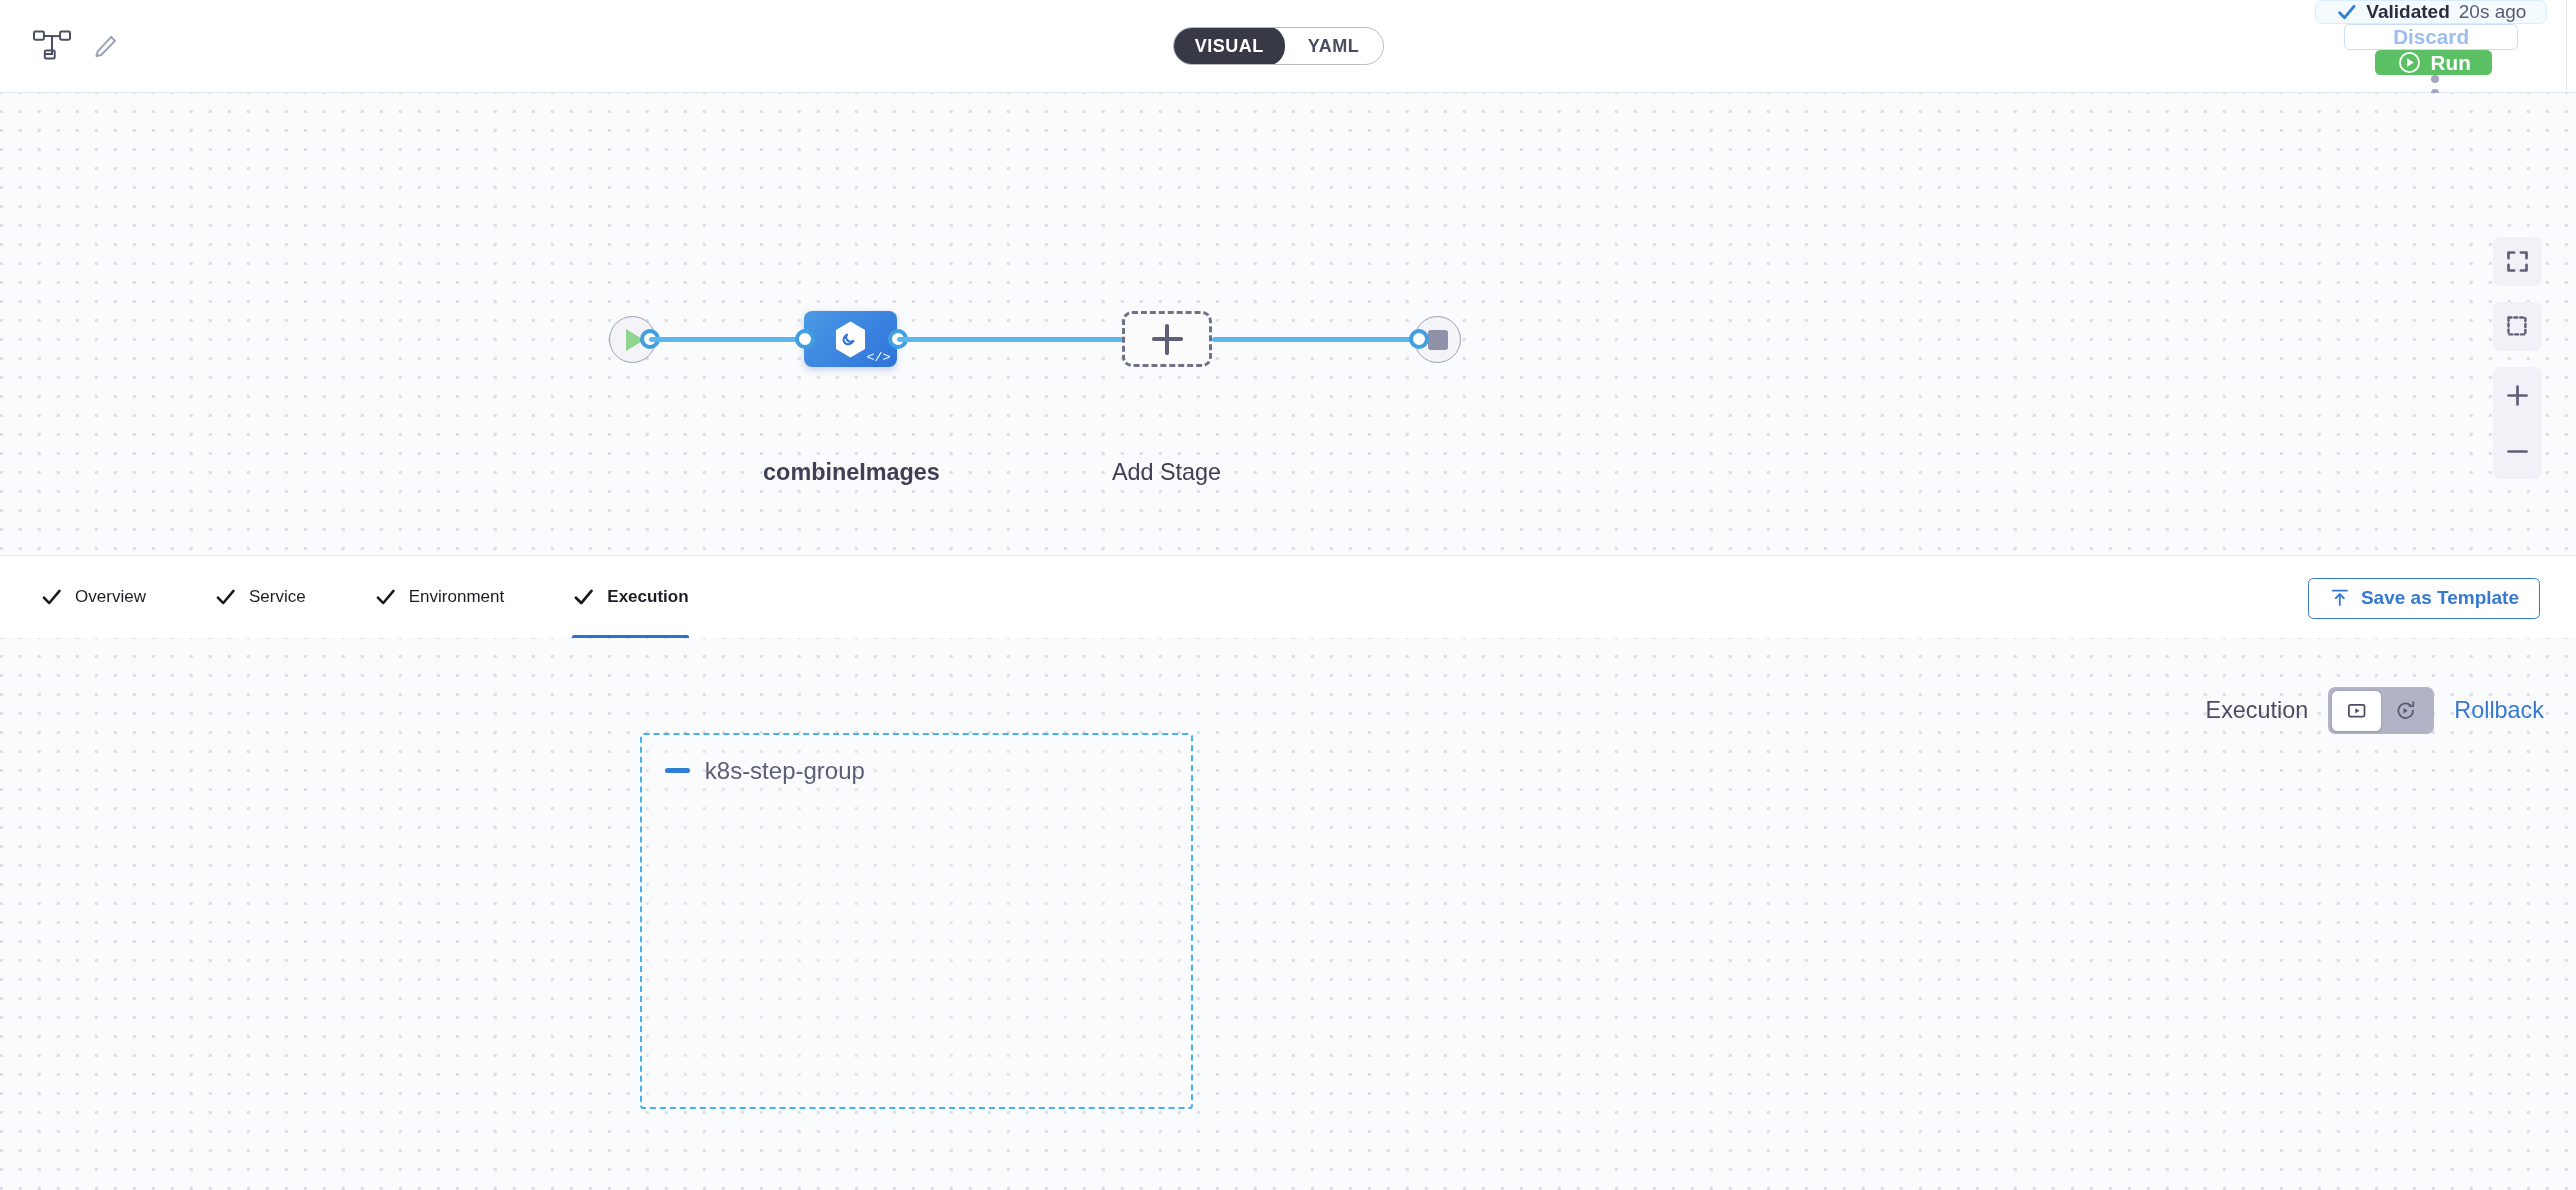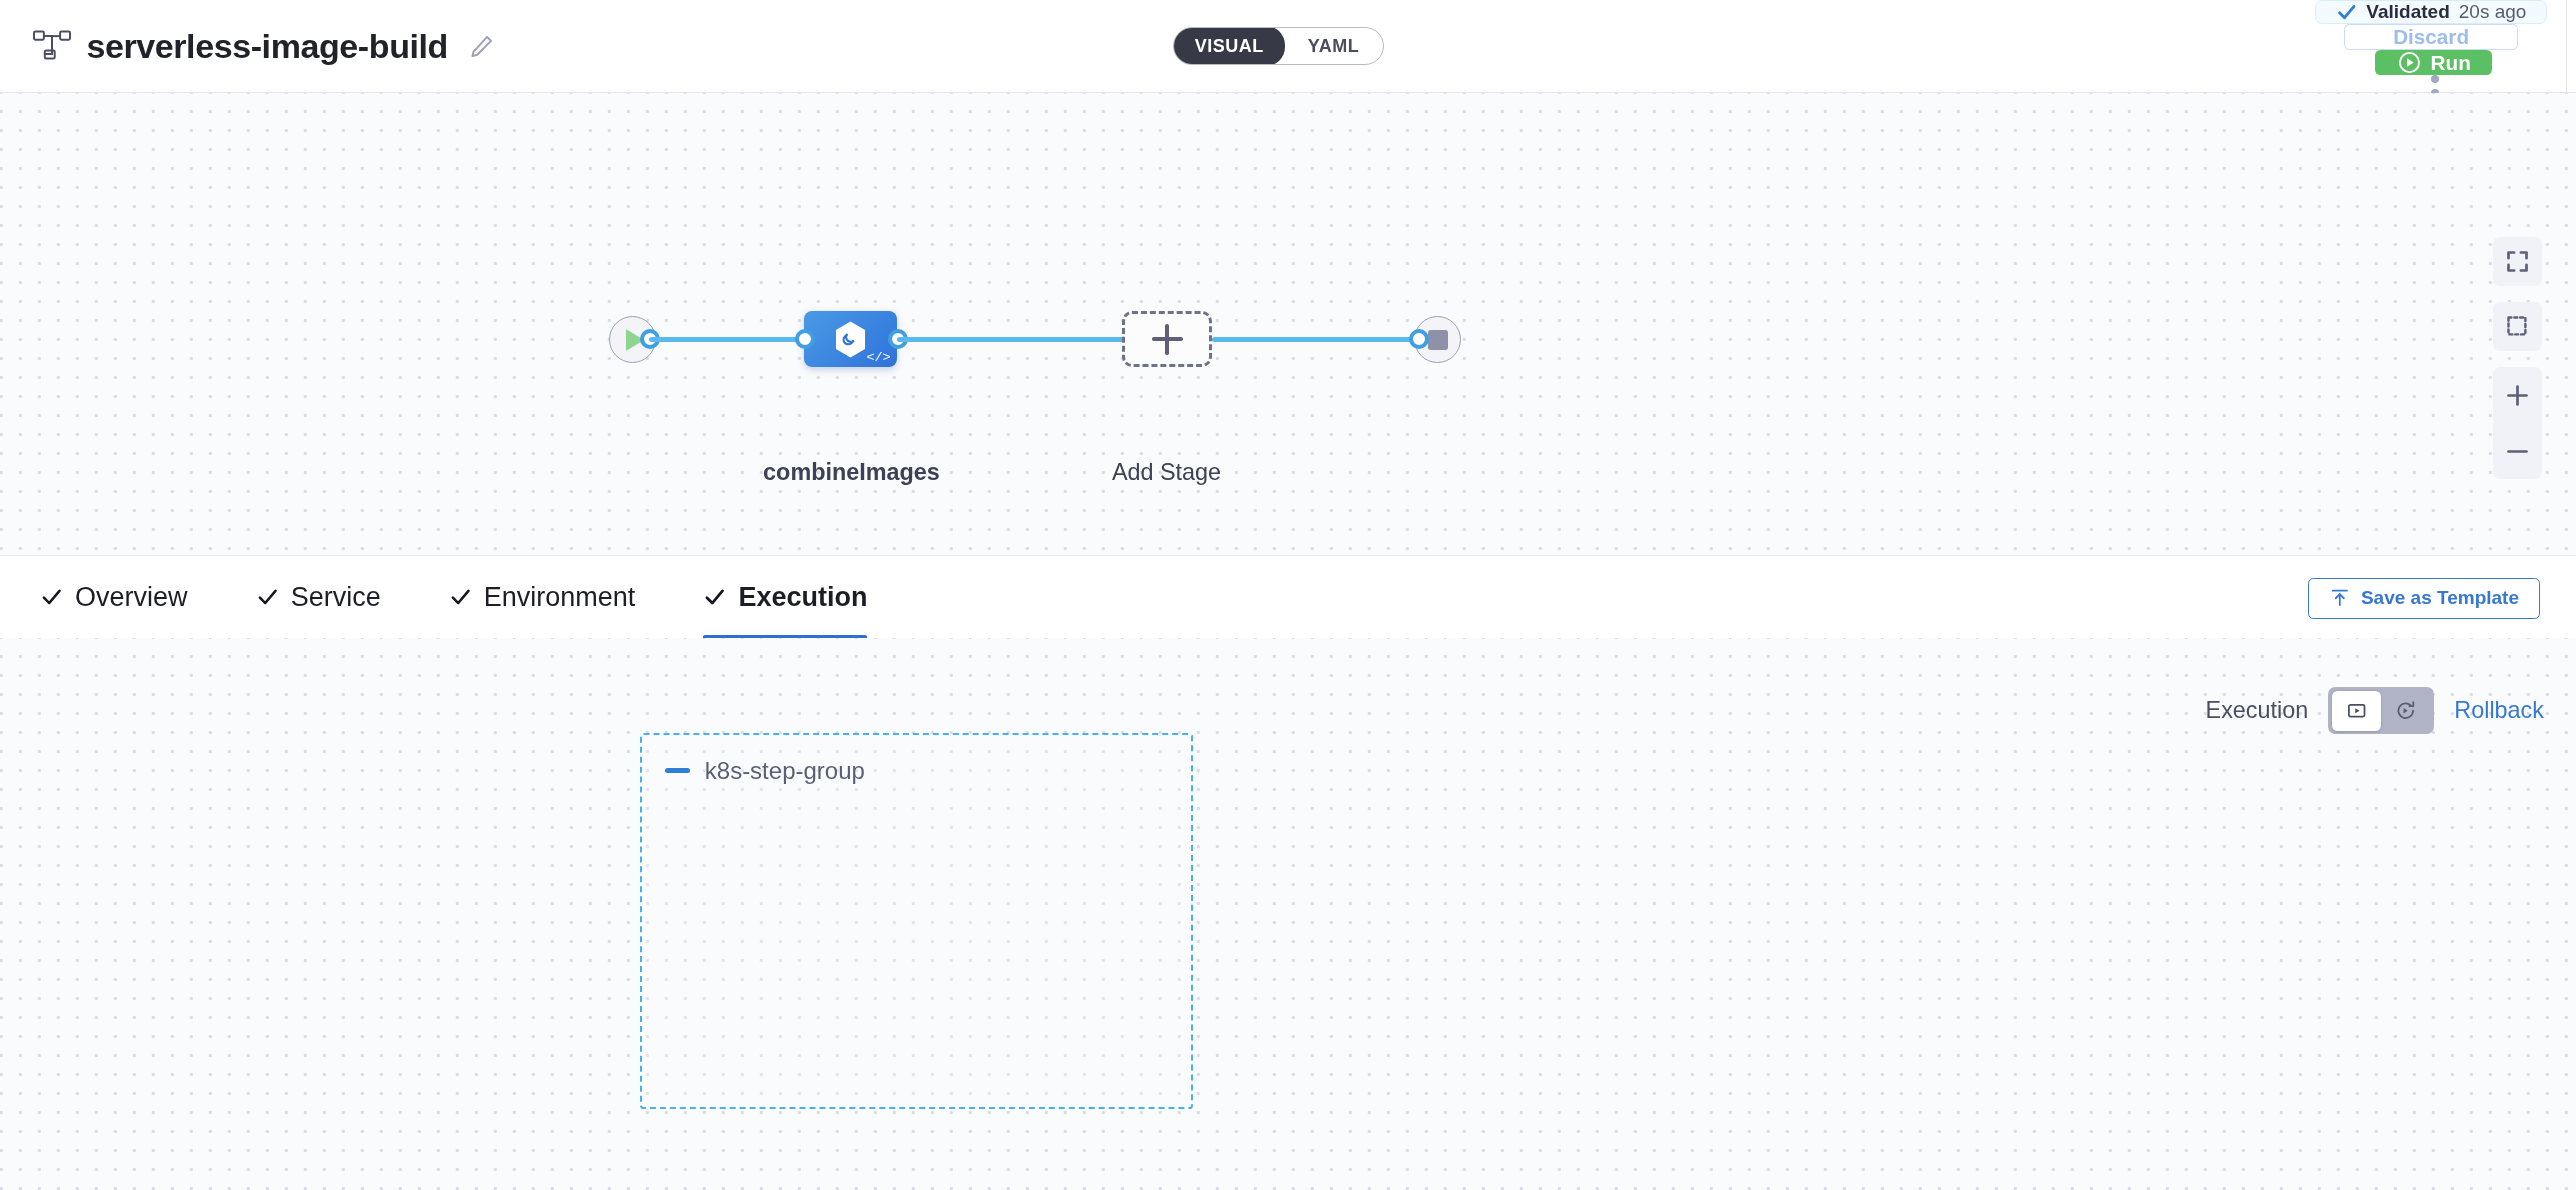--- a/index.html
+++ b/index.html
@@ -101,21 +101,21 @@
     position:absolute; left:0; top:555px; width:2576px; height:84px;
     background:#fff; border-top:0.9px solid #e7e9f1; border-bottom:0.9px solid #e7e9f1;
     display:flex; align-items:center;
   }
   .tabs { display:flex; align-items:center; padding-left: 40px; gap: 0px; height:84px; }
   .tab {
     display:flex; align-items:center; gap:11.7px; height:84px; padding: 0 34px 0 0;
     margin-right: 34px; cursor:pointer; position:relative;
   }
   .tab-check { width:23.4px; height:23.4px; display:block; }
-  .tab-label { font-size: 27px; color:#1d1d26; white-space:nowrap; }
+  .tab-label { font-size: 17px; color:#1d1d26; white-space:nowrap; }
   .tab.active .tab-label { font-weight:700; }
   .tab.active::after {
     content:""; position:absolute; left:0; right:34px; bottom:0; height:4.5px; background:#2f6fd0; border-radius:1.8px;
   }
   .save-template-btn {
     position:absolute; right: 36px; top: 21.6px;
     height: 41px; padding: 0 20px;
     border:0.9px solid #3778d0; border-radius:5.4px; background:#fff;
     display:flex; align-items:center; gap:10.8px; cursor:pointer;
   }
@@ -217,21 +217,20 @@
     <div class="hdr-left">
       <span>
         <svg class="pipeline-glyph" viewBox="0 0 44 40" fill="none" stroke="#4a4d63" stroke-width="2.2">
           <rect x="2" y="4" width="11" height="9" rx="1.5"></rect>
           <rect x="31" y="4" width="11" height="9" rx="1.5"></rect>
           <rect x="14" y="25" width="11" height="9" rx="1.5"></rect>
           <path d="M13 9 H22 V29 H14"></path>
           <path d="M22 9 H31"></path>
         </svg>
       </span>
-      <div class="pipeline-title">serverless-image-build</div>
       <span>
         <svg class="edit-pencil" viewBox="0 0 24 24" fill="none" stroke="#9ea1b5" stroke-width="1.8" stroke-linecap="round" stroke-linejoin="round">
           <path d="M17 3.5 L20.5 7 L8 19.5 L4 20.5 L5 16.5 Z"></path>
         </svg>
       </span>
     </div>
 
     <div class="mode-toggle">
       <div class="mode-seg active">VISUAL</div>
       <div class="mode-seg inactive">YAML</div>

